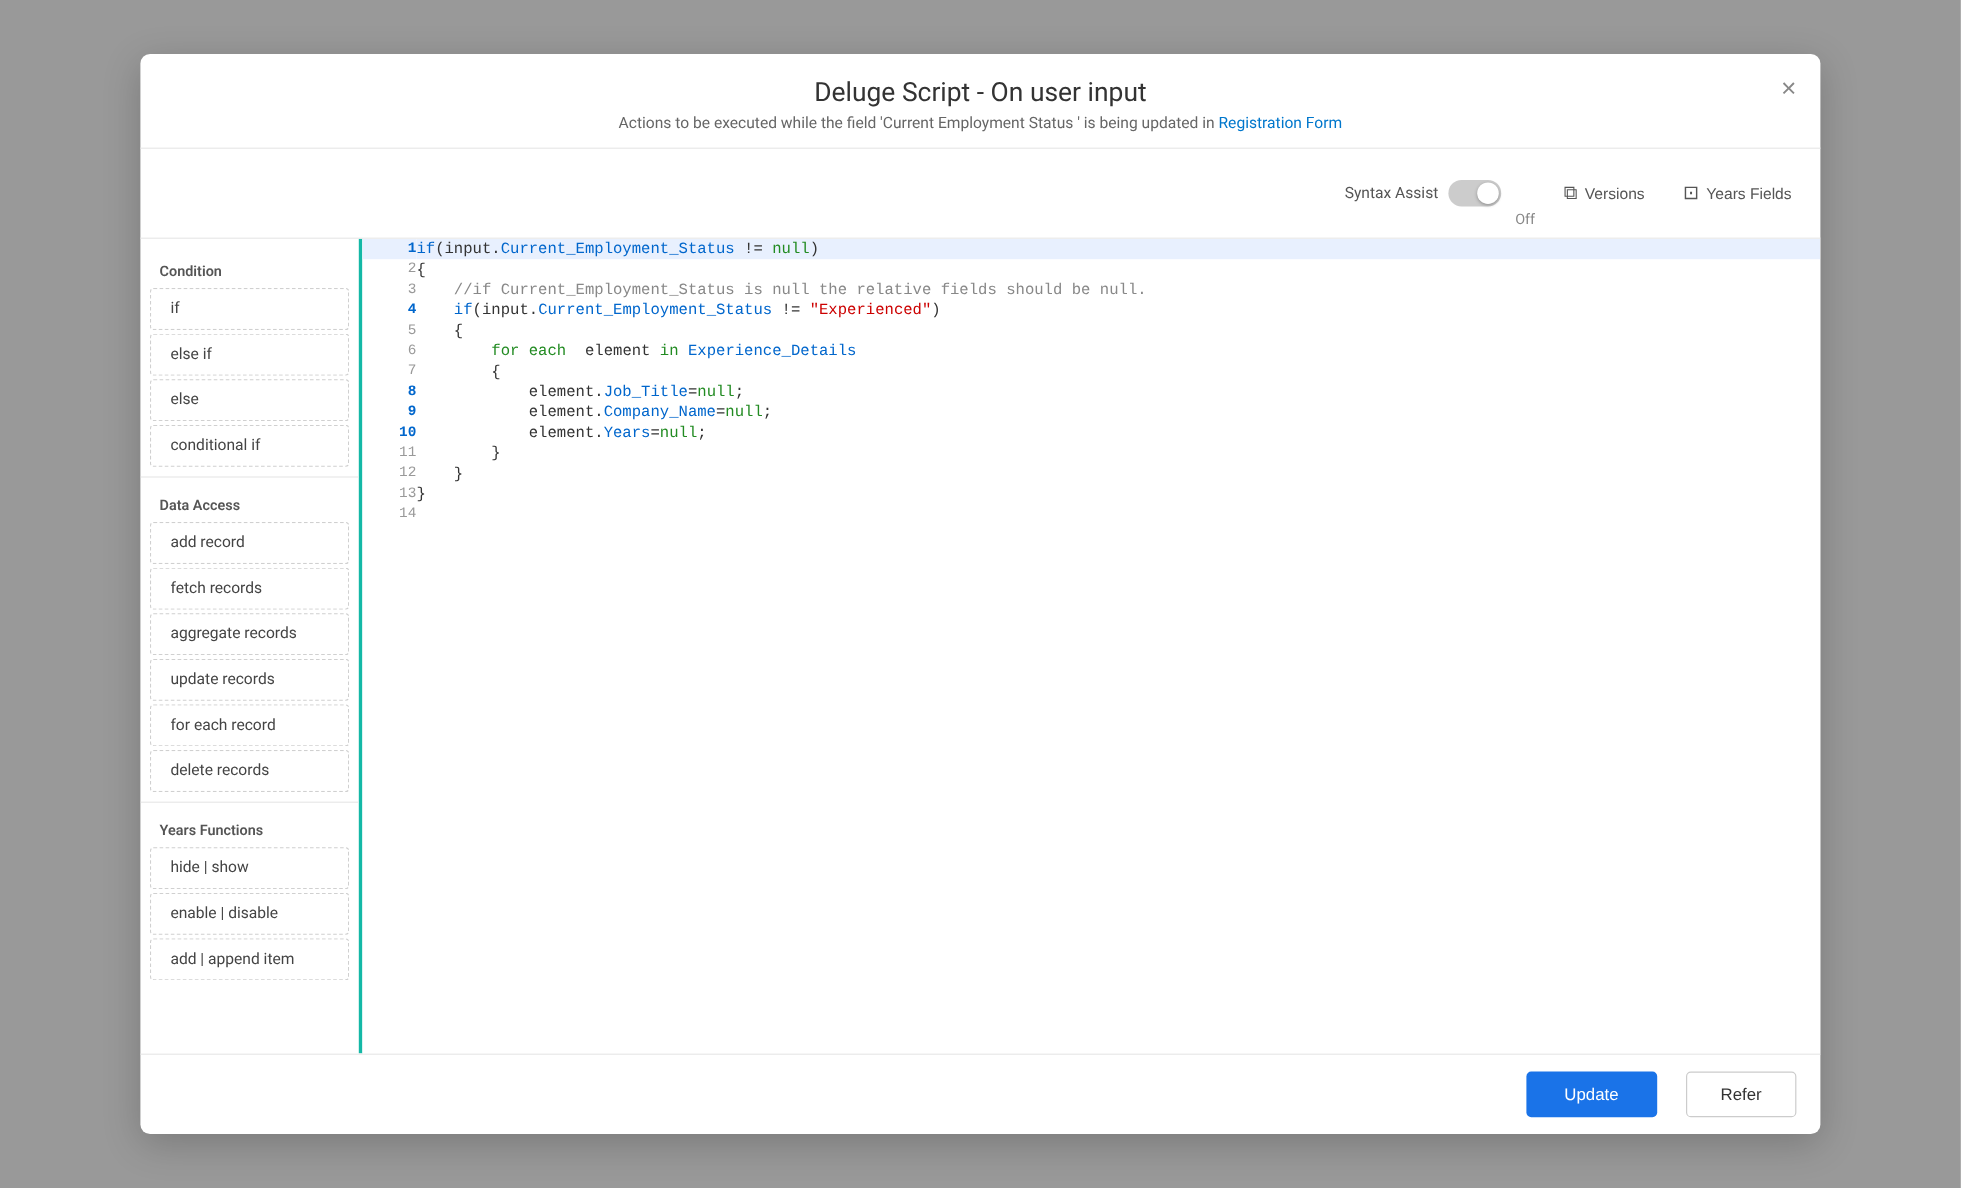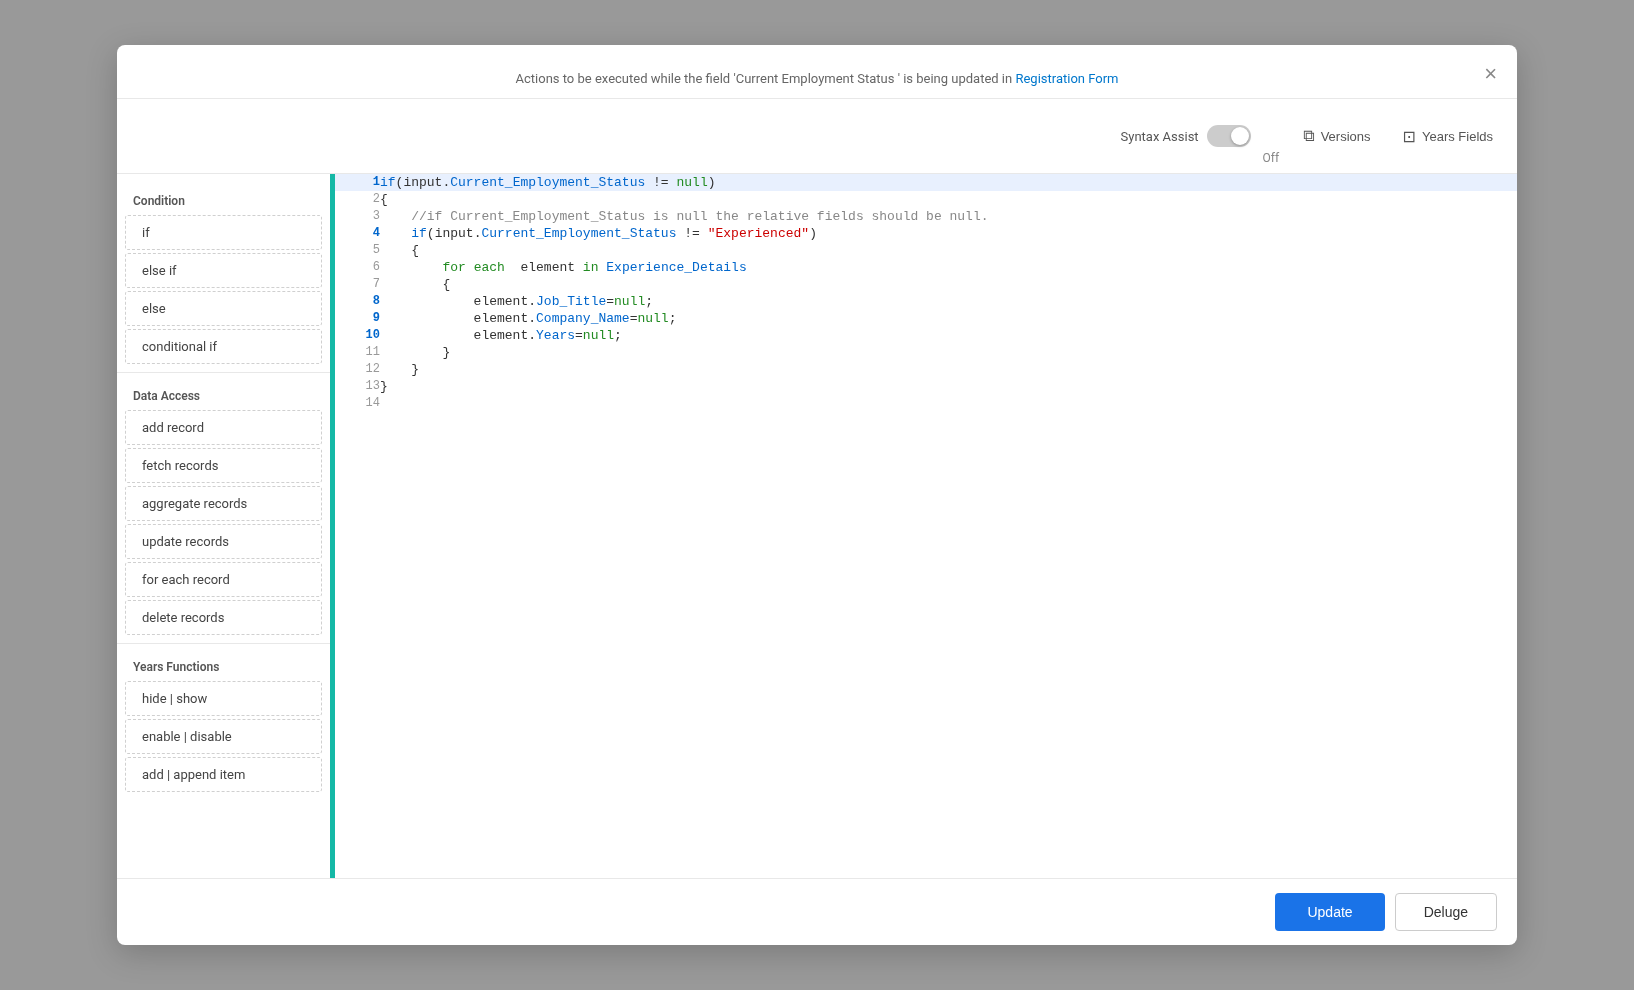--- a/index.html
+++ b/index.html
@@ -109,22 +109,22 @@
     }
     .toolbar-icon {
       font-size: 16px;
     }
     .main-content {
       display: flex;
       flex: 1;
       overflow: hidden;
     }
     .sidebar {
-      width: 218px;
-      border-right: 5px solid #14b8a6;
+      width: 185px;
+      border-right: 3px solid #14b8a6;
       overflow-y: auto;
       padding: 12px 0;
       flex-shrink: 0;
     }
     .sidebar-section-title {
       font-size: 12px;
       font-weight: 600;
       color: #555;
       padding: 8px 16px 4px;
       text-transform: none;
@@ -176,21 +176,21 @@
     .line-1 { background: #e8f0fe; }
     .kw-blue { color: #0066cc; }
     .kw-green { color: #228B22; }
     .str-red { color: #cc0000; }
     .comment { color: #888; }
     .modal-footer {
       display: flex;
       justify-content: flex-end;
       padding: 14px 20px;
       border-top: 1px solid #e8e8e8;
-      gap: 10px;
+      gap: 24px;
     }
     .btn-update {
       background: #1a73e8;
       color: #fff;
       border: none;
       border-radius: 4px;
       padding: 10px 32px;
       font-size: 14px;
       cursor: pointer;
       font-weight: 500;
@@ -209,20 +209,21 @@
       background: #e8e8e8;
       margin: 8px 0;
     }
   </style>
 </head>
 <body>
 
 <div class="modal">
 
   <div class="modal-header">
+    <div class="modal-title">Deluge Script - On user input</div>
     <div class="modal-subtitle">
       <span>Actions to be executed while the field 'Current Employment Status ' is being updated in </span><a href="#">Registration Form</a>
     </div>
     <button class="close-button">×</button>
   </div>
 
   <div class="toolbar">
     <div class="syntax-assist">
       <span>Syntax Assist</span>
       <div class="toggle">
@@ -339,16 +340,16 @@
             <td class="line-content">&nbsp;</td>
           </tr>
         </tbody>
       </table>
     </div>
 
   </div>
 
   <div class="modal-footer">
     <button class="btn-update">Update</button>
-    <button class="btn-cancel">Deluge</button>
+    <button class="btn-cancel">Refer</button>
   </div>
 
 </div>
 
 </body></html>

